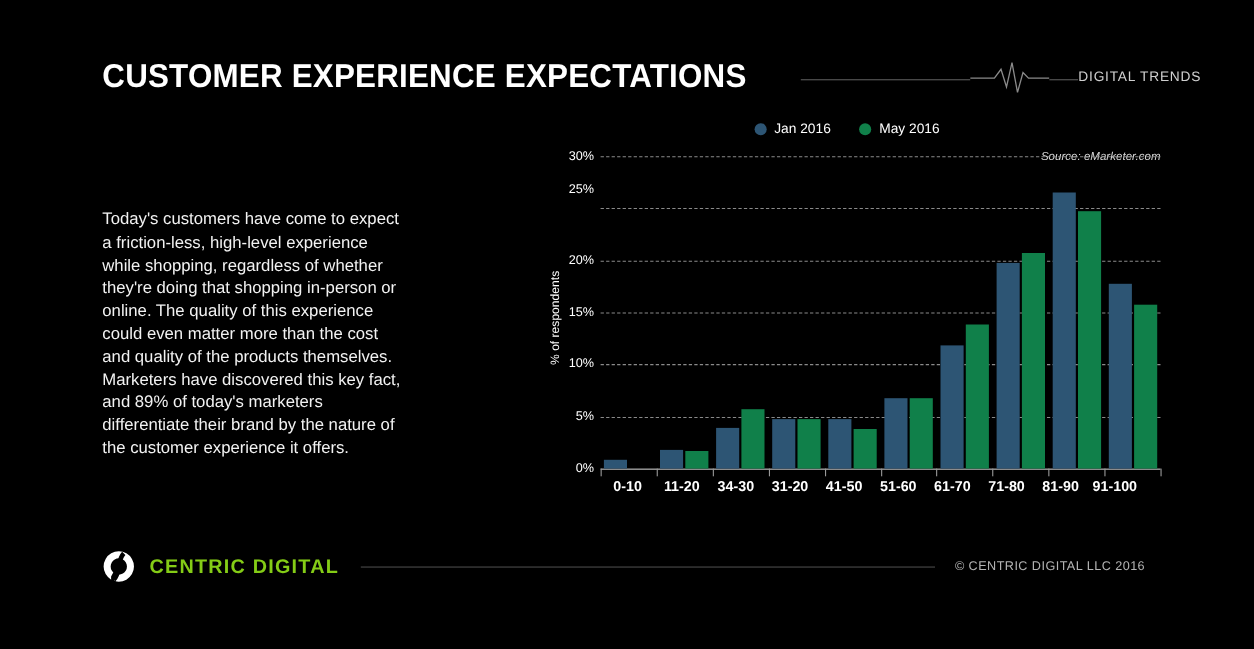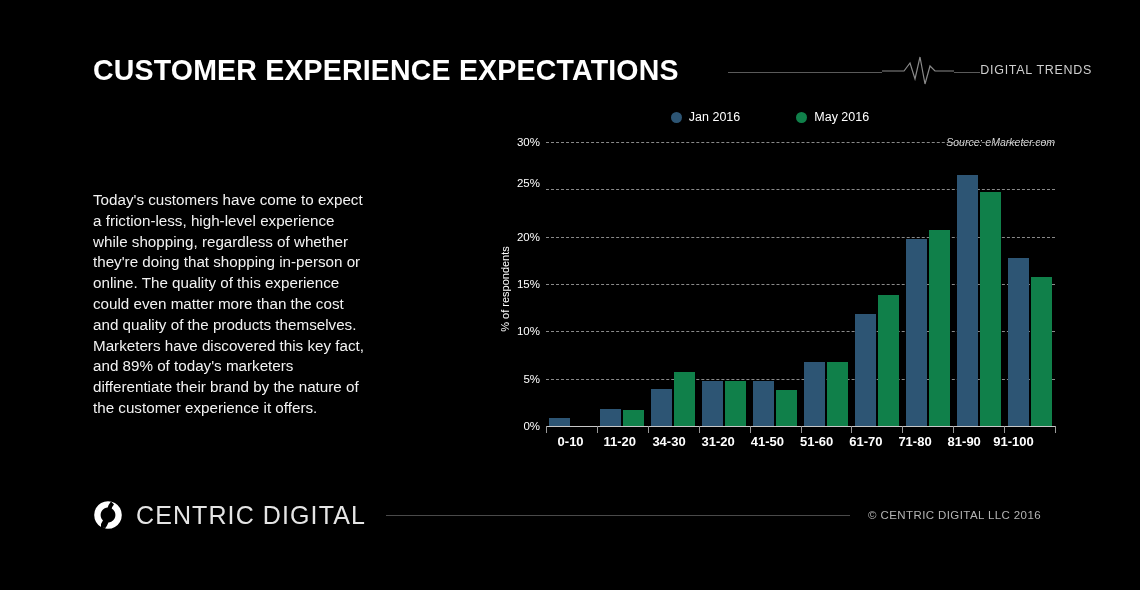--- a/index.html
+++ b/index.html
@@ -57,21 +57,21 @@
     color: #ffffff; font-size: 22.5px; letter-spacing: .2px;
     white-space: nowrap; text-align: right; padding-right: 0;
     margin-left: 65px;
     font-weight: normal;
   }
   .legend-row {
     position: relative; height: 22px; margin-top: 8px;
     display: flex; align-items: center; justify-content: center;
     padding-left: 30px;
   }
-  .legend-item { display: flex; align-items: center; margin: 0 28px; }
+  .legend-item { display: flex; align-items: center; margin: 0 13px; }
   .legend-dot { width: 11px; height: 11px; border-radius: 50%; margin-right: 7px; }
   .legend-label { color: #ffffff; font-size: 12.5px; }
   .source-note {
     position: absolute; right: 0; top: 30px;
     color: #d8d8d8; font-size: 10.5px; font-style: italic;
     white-space: nowrap;
   }
 
   
   .plot-area {
@@ -122,22 +122,22 @@
     white-space: nowrap;
   }
 
   
   .footer {
     position: absolute; left: 0; bottom: 58px; width: 1140px; height: 34px;
     display: flex; align-items: center;
   }
   .logo-mark { margin-left: 93px; width: 30px; height: 30px; flex: 0 0 auto; }
   .logo-text {
-    color: #e5e5e5; font-size: 25px; letter-spacing: 1.1px;
-    margin-left: 13px; white-space: nowrap;
+    color: #84cc16; font-size: 18px; letter-spacing: 1.1px;
+    margin-left: 13px; white-space: nowrap; font-weight: bold;
   }
   .footer-rule { flex: 1 1 auto; height: 1px; background: #4a4a4a; margin-left: 20px; }
   .copyright {
     color: #b4b4b4; font-size: 11.5px; letter-spacing: .4px;
     margin-left: 18px; margin-right: 99px; white-space: nowrap;
   }
 </style>
 </head>
 <body>
 
@@ -179,21 +179,21 @@
           <div class="ytick" style="top: 292px;">0%</div>
           <div class="gridline" style="top: 244.667px;"></div>
           <div class="ytick" style="top: 244.667px;">5%</div>
           <div class="gridline" style="top: 197.333px;"></div>
           <div class="ytick" style="top: 197.333px;">10%</div>
           <div class="gridline" style="top: 150px;"></div>
           <div class="ytick" style="top: 150px;">15%</div>
           <div class="gridline" style="top: 102.667px;"></div>
           <div class="ytick" style="top: 102.667px;">20%</div>
           <div class="gridline" style="top: 55.3333px;"></div>
-          <div class="ytick" style="top: 49px;">25%</div>
+          <div class="ytick" style="top: 38px;">25%</div>
           <div class="gridline" style="top: 8px;"></div>
           <div class="ytick" style="top: 8px;">30%</div>
         </div>
       <div class="bars" id="bars-layer" style="height: 292px;">
           <div class="group">
             <div class="bar jan" style="height: 7.57333px; background: rgb(45, 85, 116);"></div>
             <div class="bar may" style="height: 0px; background: rgb(16, 128, 74); visibility: hidden;"></div>
           </div>
           <div class="group">
             <div class="bar jan" style="height: 17.04px; background: rgb(45, 85, 116);"></div>

